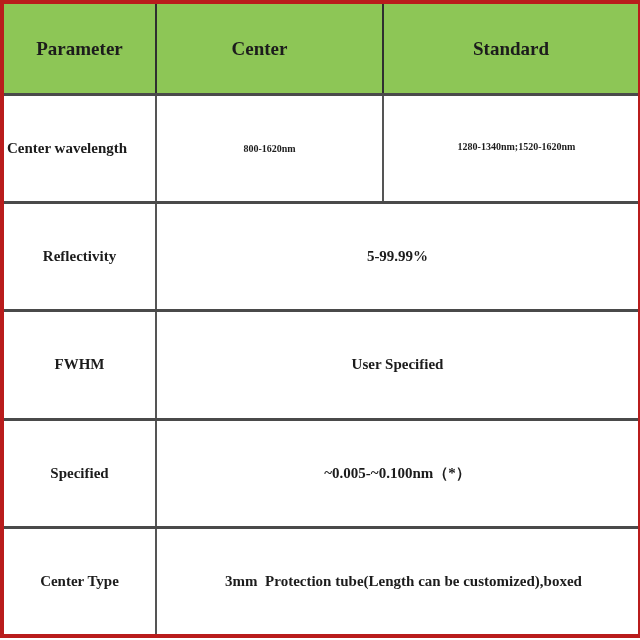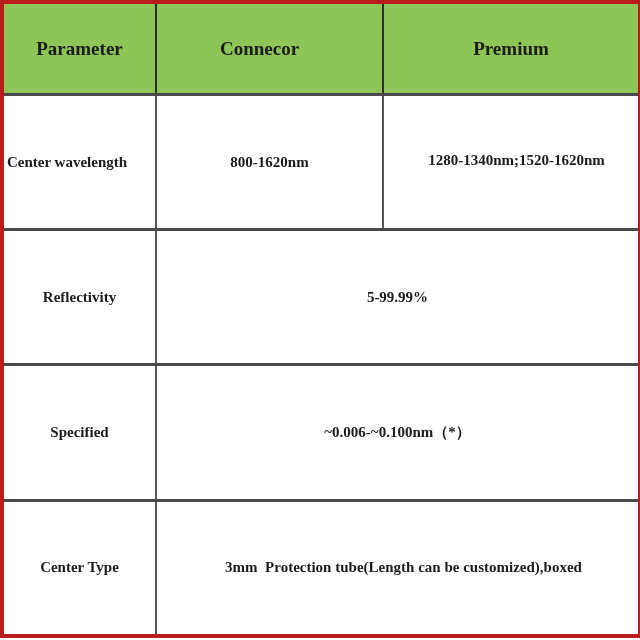--- a/index.html
+++ b/index.html
@@ -45,21 +45,21 @@
       background: #8dc656;
       height: 89px;
       font-size: 19px;
       font-weight: bold;
       color: #1c1c1c;
       border-color: #2f2f2f;
       border-bottom: 2px solid #2f2f2f;
     }
     .spec-table tbody td {
       height: 88px;
-      font-size: 15px;
+      font-size: 10px;
       font-weight: 600;
       color: #1c1c1c;
     }
     .spec-table tbody td.param {
       font-size: 15px;
     }
     .spec-table tbody td.param.left {
       text-align: left;
       padding-left: 3px;
     }
@@ -75,36 +75,40 @@
 
 <table class="spec-table">
   <colgroup>
     <col class="c1">
     <col class="c2">
     <col class="c3">
   </colgroup>
   <thead>
     <tr>
       <th><span>Parameter</span></th>
-      <th class="h-premium"><span>Connecor</span></th>
-      <th><span>Premium</span></th>
+      <th class="h-premium"><span>Center</span></th>
+      <th><span>Standard</span></th>
     </tr>
   </thead>
   <tbody>
     <tr class="r-center">
       <td class="param left"><span>Center wavelength</span></td>
       <td class="v1"><span>800-1620nm</span></td>
       <td class="v2"><span>1280-1340nm;1520-1620nm</span></td>
     </tr>
     <tr>
       <td class="param"><span>Reflectivity</span></td>
       <td class="span2" colspan="2"><span>5-99.99%</span></td>
     </tr>
     <tr>
+      <td class="param"><span>FWHM</span></td>
+      <td class="span2" colspan="2"><span>User Specified</span></td>
+    </tr>
+    <tr>
       <td class="param"><span>Specified</span></td>
-      <td class="span2" colspan="2"><span>~0.006-~0.100nm（*）</span></td>
+      <td class="span2" colspan="2"><span>~0.005-~0.100nm（*）</span></td>
     </tr>
     <tr>
       <td class="param"><span>Center Type</span></td>
       <td class="span2" colspan="2"><span style="white-space:pre;margin-left:12px;">3mm  Protection tube(Length can be customized),boxed</span></td>
     </tr>
   </tbody>
 </table>
 
 </body></html>

